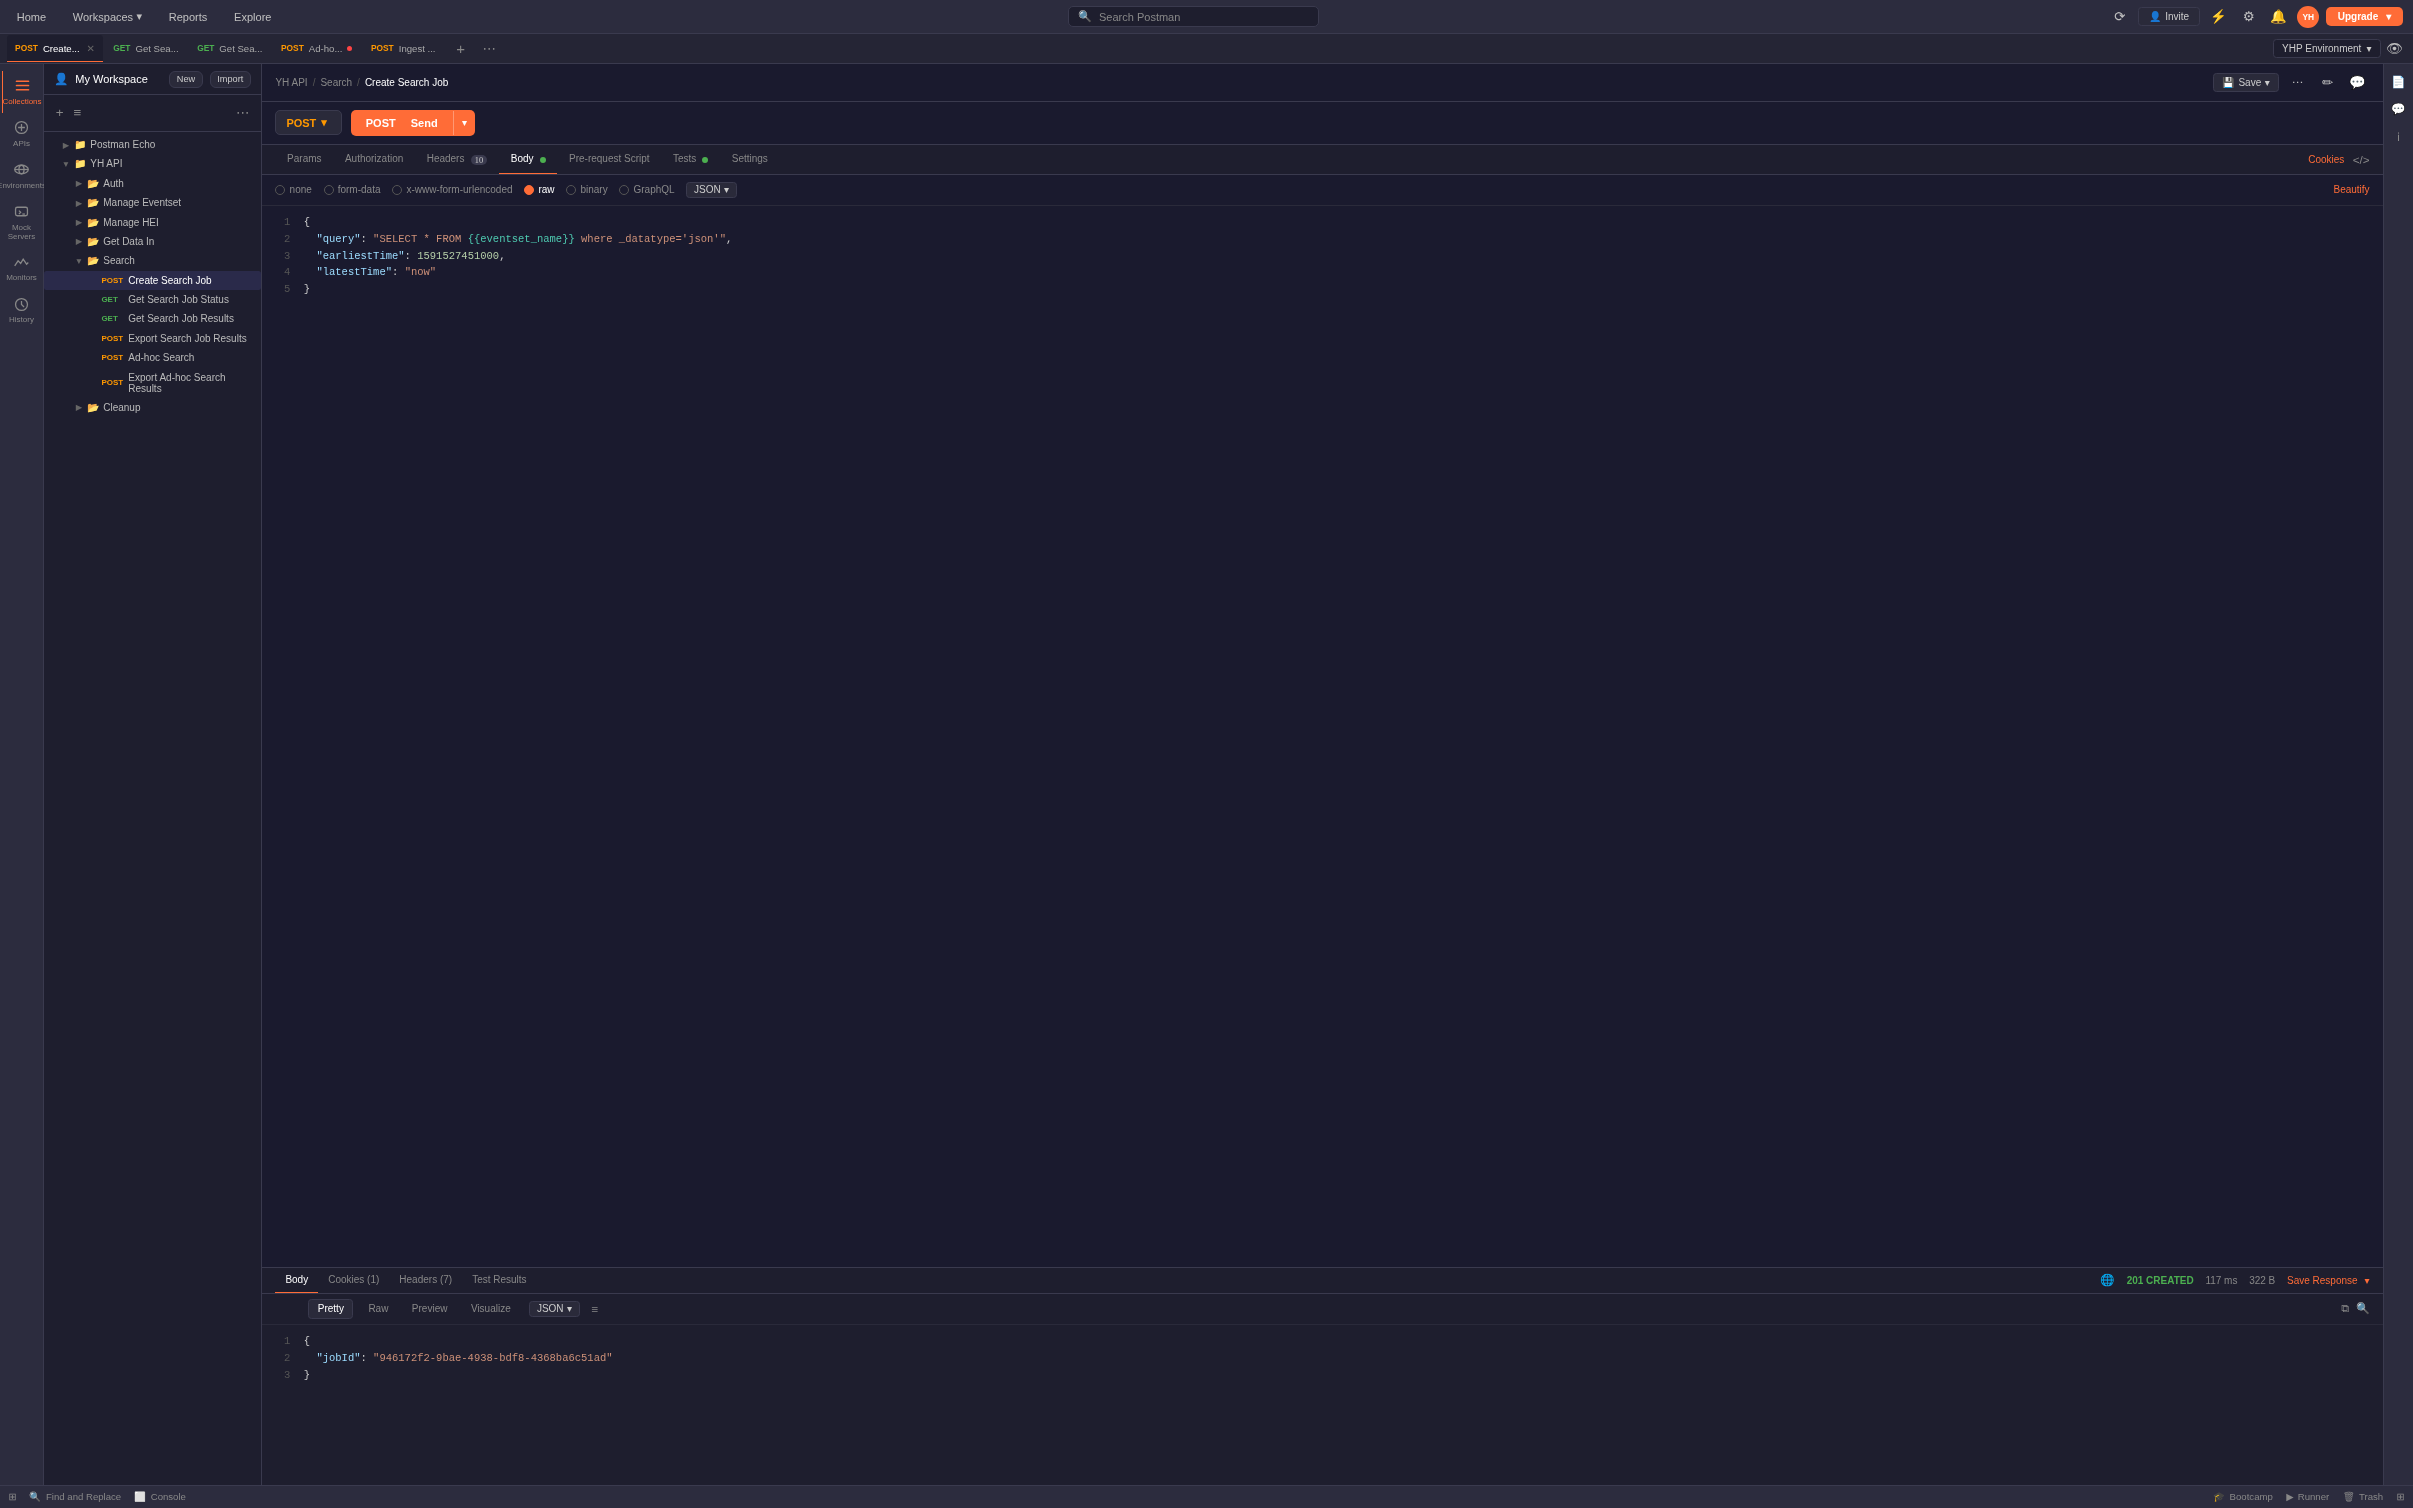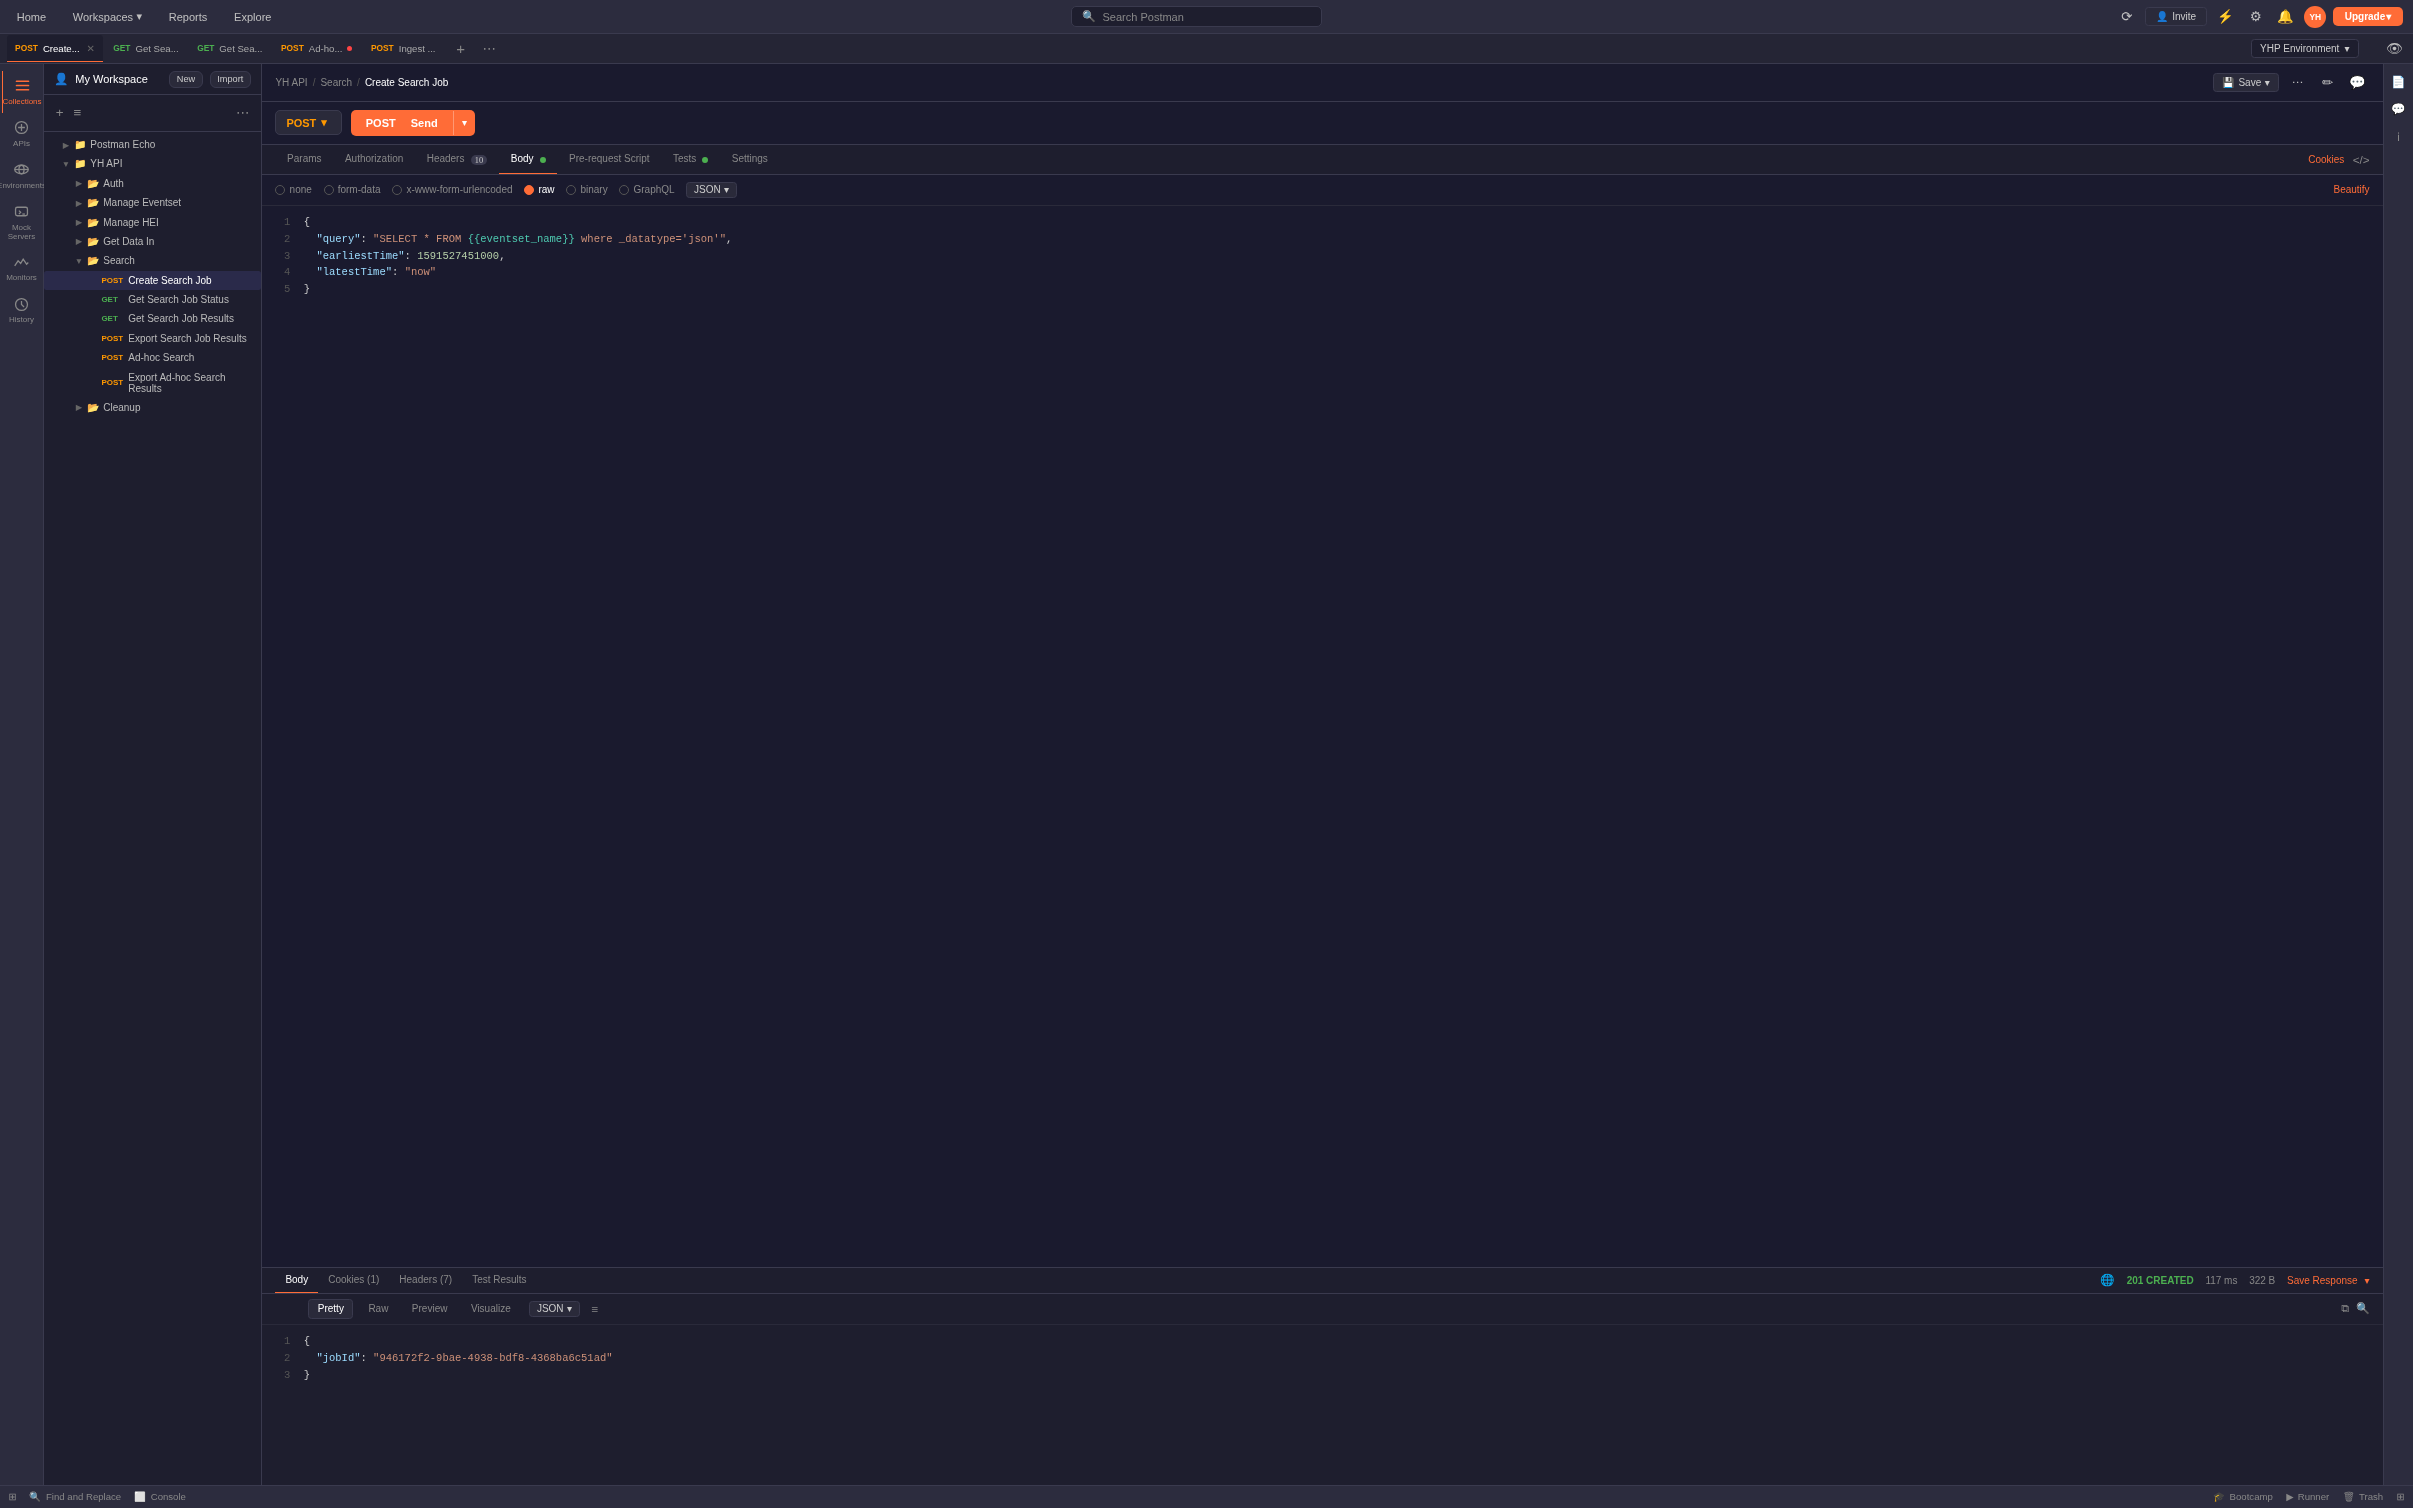--- a/index.html
+++ b/index.html
@@ -6,34 +6,34 @@
     body { font-family: -apple-system, BlinkMacSystemFont, 'Segoe UI', sans-serif; font-size: 10px; background: #1a1a2e; color: #c0c0c0; height: 100vh; overflow: hidden; display: flex; flex-direction: column; }
 
     
     .top-nav { display: flex; align-items: center; background: #2c2c3e; height: 34px; padding: 0 10px; gap: 13.4px; border-bottom: 0.8px solid #3a3a4e; flex-shrink: 0; }
     .nav-item { color: #c0c0c0; font-size: 11px; cursor: pointer; padding: 3.4px 6.7px; border-radius: 3.4px; }
     .nav-workspaces { display: flex; align-items: center; gap: 3.4px; }
     .top-nav-search { flex: 1; display: flex; justify-content: center; }
     .search-bar { display: flex; align-items: center; background: #1e1e2e; border: 0.8px solid #3a3a4e; border-radius: 5px; padding: 3.4px 10px; gap: 6.7px; width: 251px; color: #888; font-size: 11px; cursor: text; }
     .top-nav-actions { display: flex; align-items: center; gap: 6.7px; margin-left: auto; }
     .nav-action-btn { color: #c0c0c0; cursor: pointer; width: 23.5px; height: 23.5px; display: flex; align-items: center; justify-content: center; border-radius: 3.4px; font-size: 13.4px; }
-    .upgrade-btn { background: #ff6c37; color: white; border: none; border-radius: 5px; padding: 4.2px 11.7px; font-size: 10px; cursor: pointer; font-weight: 600; display: flex; align-items: center; gap: 1px; }
+    .upgrade-btn { background: #ff6c37; color: white; border: none; border-radius: 5px; padding: 4.2px 11.7px; font-size: 10px; cursor: pointer; font-weight: 600; display: flex; align-items: center; gap: 8px; }
     .avatar { width: 22px; height: 22px; border-radius: 50%; background: #ff6c37; display: flex; align-items: center; justify-content: center; color: white; font-size: 8.4px; font-weight: bold; }
 
     
     .tabs-bar { display: flex; align-items: center; background: #252535; height: 30px; border-bottom: 0.8px solid #3a3a4e; padding: 0 6.7px; gap: 1.7px; flex-shrink: 0; overflow-x: auto; }
     .tab { display: flex; align-items: center; gap: 5px; padding: 0 8.4px; height: 27px; border-radius: 3.4px 3.4px 0 0; cursor: pointer; font-size: 9.6px; color: #aaa; white-space: nowrap; border-bottom: 1.7px solid transparent; }
     .tab.active { background: #1e1e2e; color: #fff; border-bottom: 1.7px solid #ff6c37; }
     .tab-method { font-size: 8.4px; font-weight: 700; }
     .tab-method.post { color: #ff9800; }
     .tab-method.get { color: #4caf50; }
     .tab-close { color: #666; font-size: 10px; cursor: pointer; margin-left: 1.7px; }
     .tab-dot { width: 5px; height: 5px; border-radius: 50%; background: #ff4444; }
     .tabs-actions { display: flex; align-items: center; gap: 5px; margin-left: 3.4px; }
-    .tabs-right { margin-left: auto; display: flex; align-items: center; gap: 24px; }
+    .tabs-right { margin-left: auto; display: flex; align-items: center; gap: 2px; }
     .env-selector { display: flex; align-items: center; gap: 5px; background: #1e1e2e; border: 0.8px solid #3a3a4e; border-radius: 3.4px; padding: 3.4px 8.4px; font-size: 10px; color: #ccc; cursor: pointer; }
 
     
     .main-layout { display: flex; flex: 1; overflow: hidden; }
 
     
     .sidebar-icons { width: 44px; background: #2c2c3e; display: flex; flex-direction: column; align-items: center; padding: 6.7px 0; border-right: 0.8px solid #3a3a4e; flex-shrink: 0; }
     .sidebar-icon-item { display: flex; flex-direction: column; align-items: center; gap: 2.5px; padding: 6.7px 3.4px; cursor: pointer; border-radius: 3.4px; width: 40px; color: #888; font-size: 8px; text-align: center; }
     .sidebar-icon-item.active { color: #ff6c37; border-left: 1.7px solid #ff6c37; border-radius: 0; }
     .sidebar-icon-item svg { width: 17px; height: 17px; }

